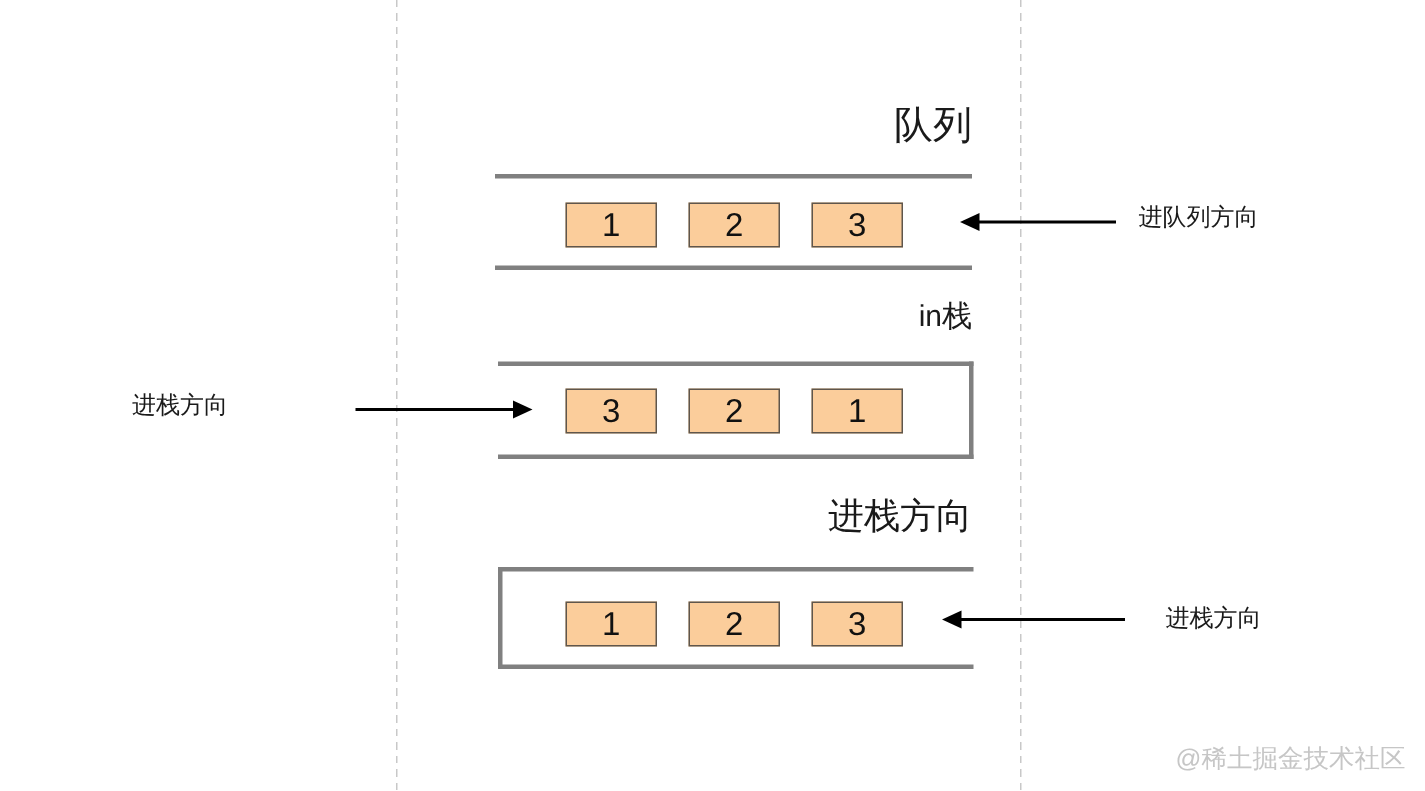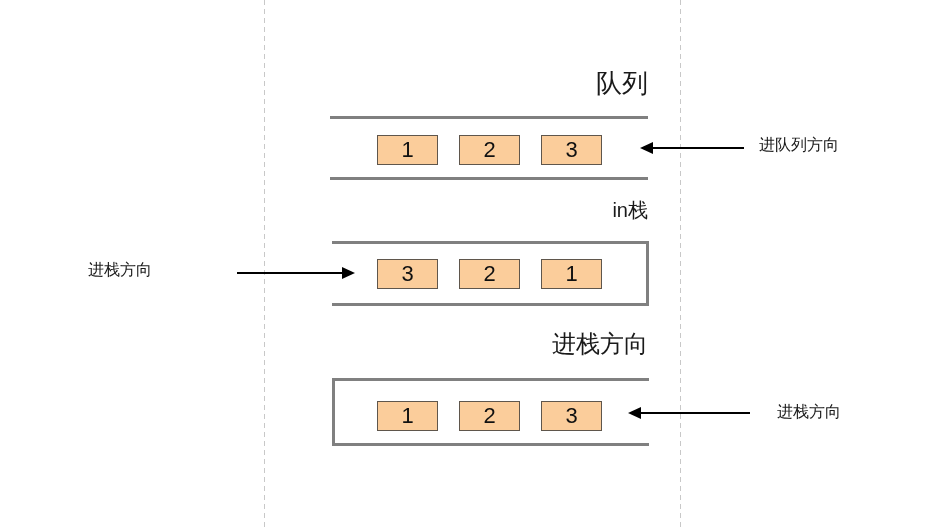--- a/index.html
+++ b/index.html
@@ -178,14 +178,15 @@
   <div class="container3 out-container"></div>
   <div class="box bx1 row-out">1</div>
   <div class="box bx2 row-out">2</div>
   <div class="box bx3 row-out">3</div>
   <div class="arrow arrow-left a-out">
     <span class="head"></span>
     <span class="shaft"></span>
   </div>
   <div class="arrow-label l-out">进栈方向</div>
 
+  <div class="watermark">@稀土掘金技术社区</div>
 
 </div>
 
 </body></html>

